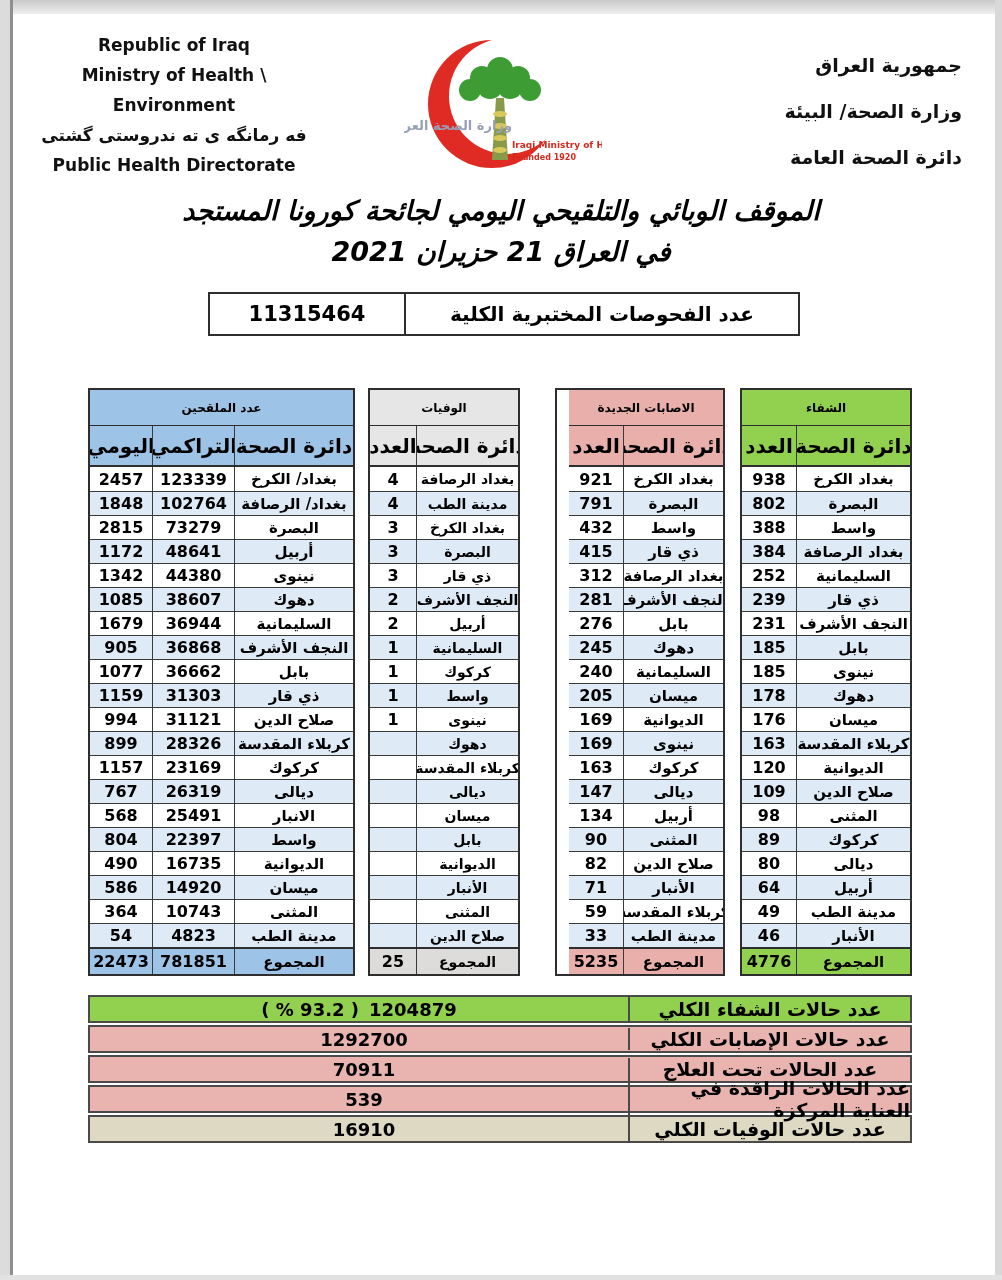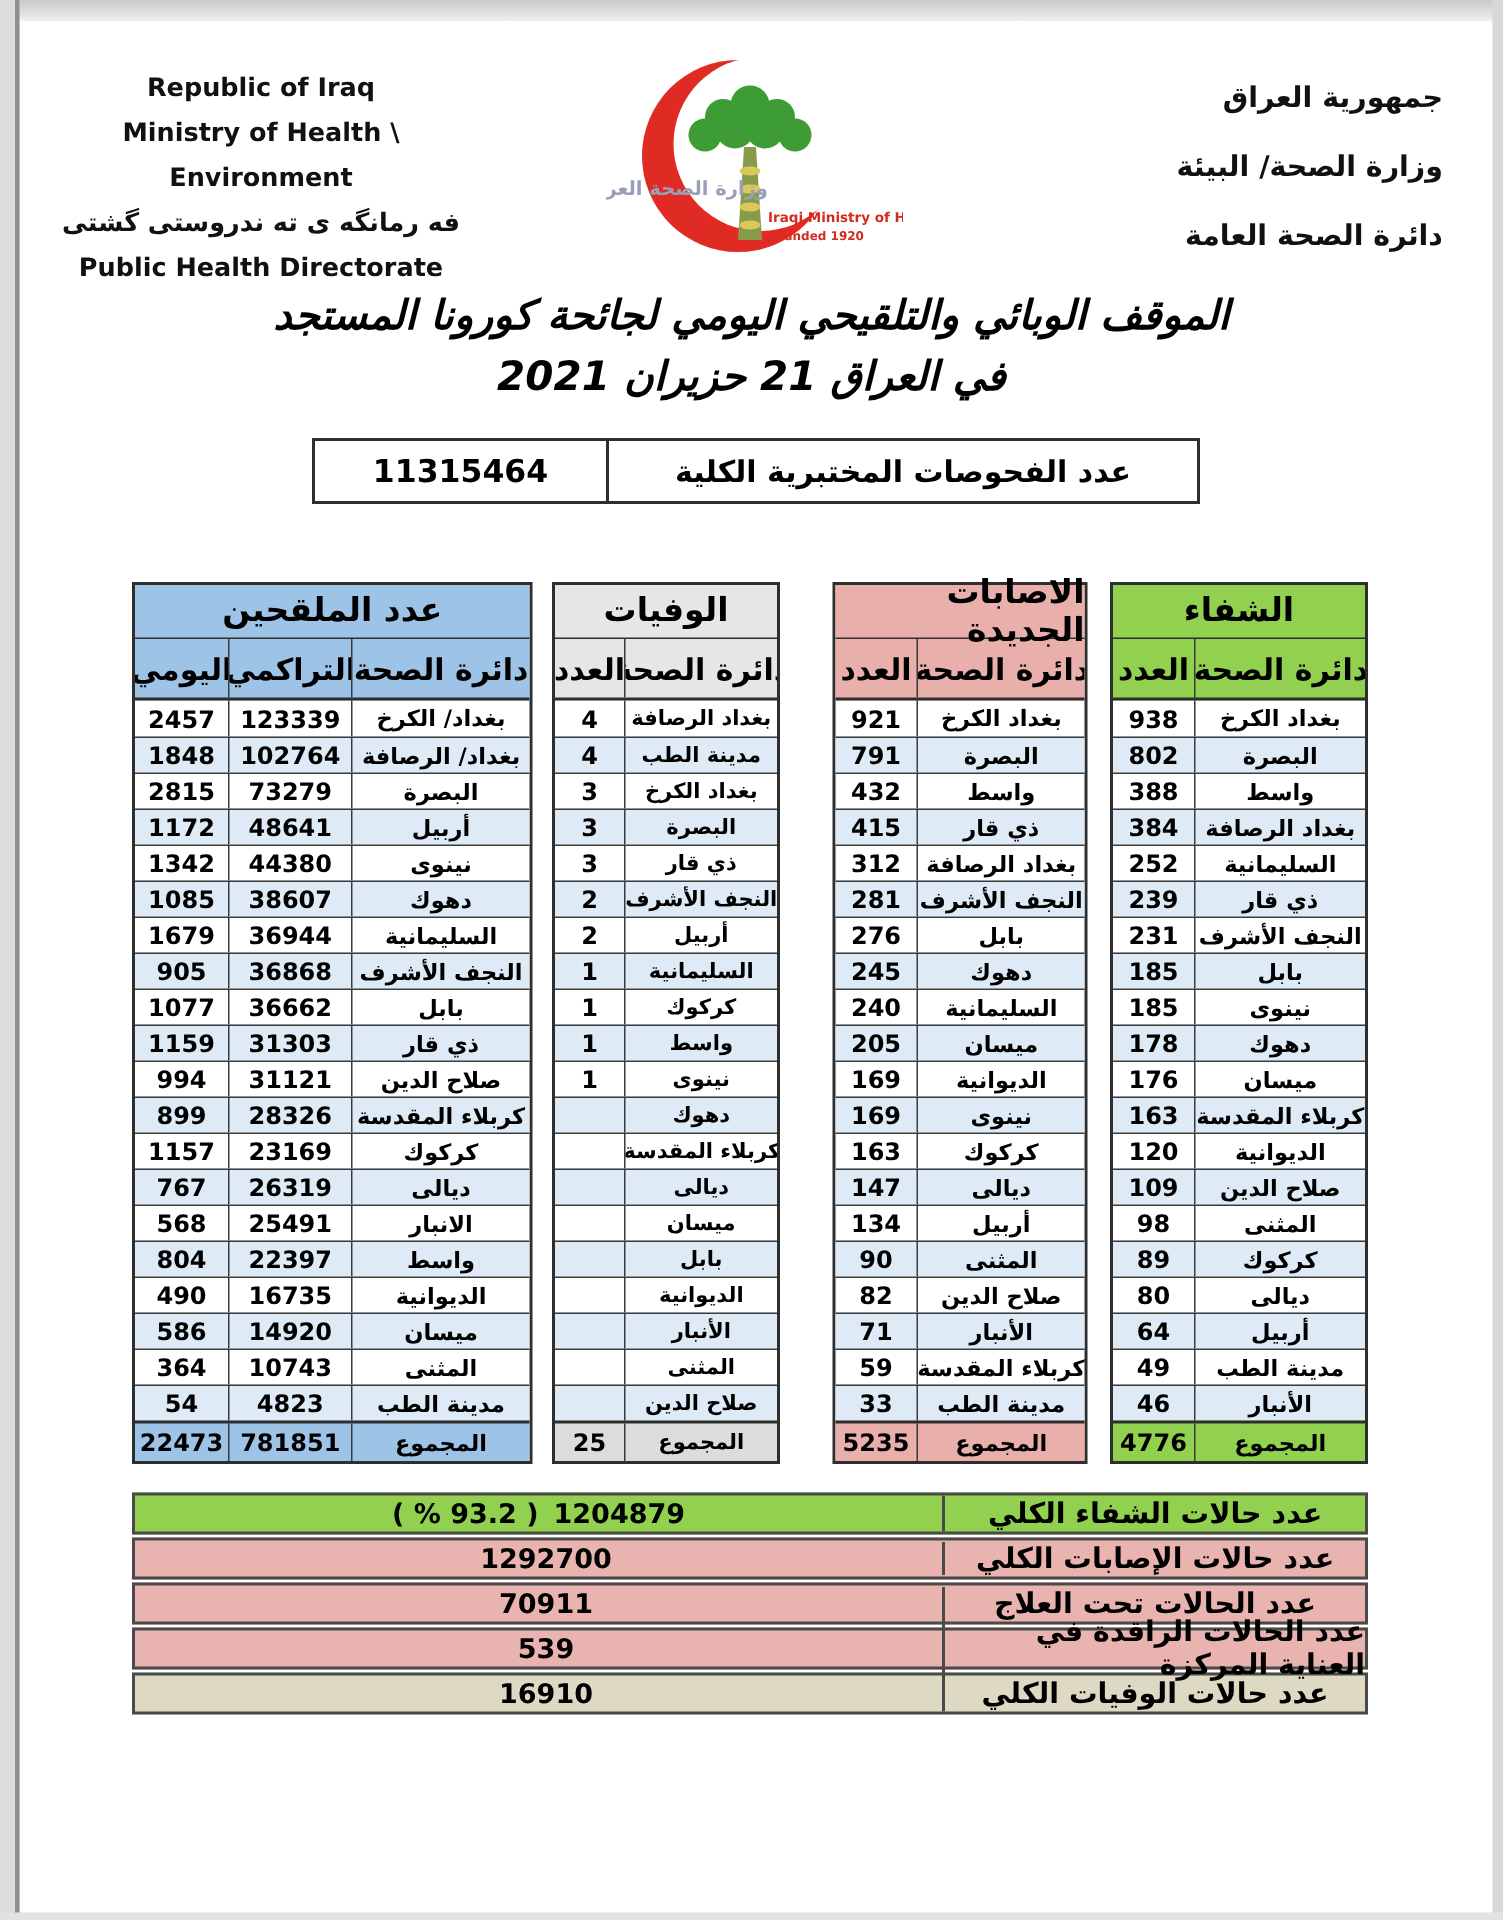--- a/index.html
+++ b/index.html
@@ -6,21 +6,21 @@
   body { background:#e9e9e9; font-family:"DejaVu Sans", sans-serif; }
   .stage { position:relative; width:1002px; height:1280px; background:#ffffff; overflow:hidden; }
 
   
   .edge-top   { position:absolute; left:0; top:0; width:100%; height:14px; background:linear-gradient(#c9c9c9,#efefef); }
   .edge-left  { position:absolute; left:0; top:0; width:13px; height:100%; background:#dcdcdc; border-right:3px solid #8f8f8f; }
   .edge-right { position:absolute; right:0; top:0; width:7px; height:100%; background:#d8d8d8; }
   .edge-bottom{ position:absolute; left:0; bottom:0; width:100%; height:5px; background:#e2e2e2; }
 
   
-  .hdr-en { position:absolute; left:26px; top:44px; width:296px; text-align:center;
+  .hdr-en { position:absolute; left:26px; top:30px; width:296px; text-align:center;
             font-weight:bold; font-size:17px; line-height:30px; color:#111; }
   .hdr-ar { position:absolute; right:40px; top:42px; width:260px; text-align:right;
             font-weight:bold; font-size:19px; line-height:46px; color:#111; direction:rtl; }
   .logo-wrap { position:absolute; left:404px; top:26px; width:198px; height:148px; }
 
   
   .main-title { position:absolute; left:0; top:190px; width:1002px; text-align:center;
                 font-weight:bold; font-size:27px; line-height:41px; color:#000; direction:rtl;font-style:italic; }
 
   
@@ -29,25 +29,25 @@
   .tests-row + .tests-row { border-top:2px solid #2e2e2e; }
   .tests-value { flex:1; display:flex; align-items:center; justify-content:center;
                  font-weight:bold; font-size:21px; }
   .tests-label { width:394px; border-left:2px solid #2e2e2e; display:flex; align-items:center;
                  justify-content:center; font-weight:bold; font-size:20px; direction:rtl; }
 
   
   .mini { position:absolute; top:388px; border:2px solid #2e2e2e; background:#fff; }
   .vac { left:88px;  width:267px; }
   .dth { left:368px; width:152px; }
-  .inf { left:555px; width:170px; }
+  .inf { left:555px; width:170px;padding-left:12px; }
   .rec { left:740px; width:172px; }
 
   .t-title { height:36px; display:flex; align-items:center; justify-content:center;
-             font-weight:bold; font-size:22px; direction:rtl; border-bottom:1px solid #2e2e2e; }
+             font-weight:bold; font-size:12px; direction:rtl; border-bottom:1px solid #2e2e2e; }
   .t-head, .trow, .t-total { display:grid; }
   .vac .t-head, .vac .trow, .vac .t-total { grid-template-columns:62px 82px 1fr; }
   .dth .t-head, .dth .trow, .dth .t-total { grid-template-columns:46px 1fr; }
   .inf .t-head, .inf .trow, .inf .t-total { grid-template-columns:54px 1fr; }
   .rec .t-head, .rec .trow, .rec .t-total { grid-template-columns:54px 1fr; }
   .t-head { height:41px; border-bottom:2px solid #2e2e2e; font-size:16px; }
   .trow { height:24px; }
   .t-body .trow + .trow { border-top:1px solid #3a3a3a; }
   .t-total { height:27px; border-top:2px solid #2e2e2e; }
   .cell { display:flex; align-items:center; justify-content:center; font-weight:bold;

